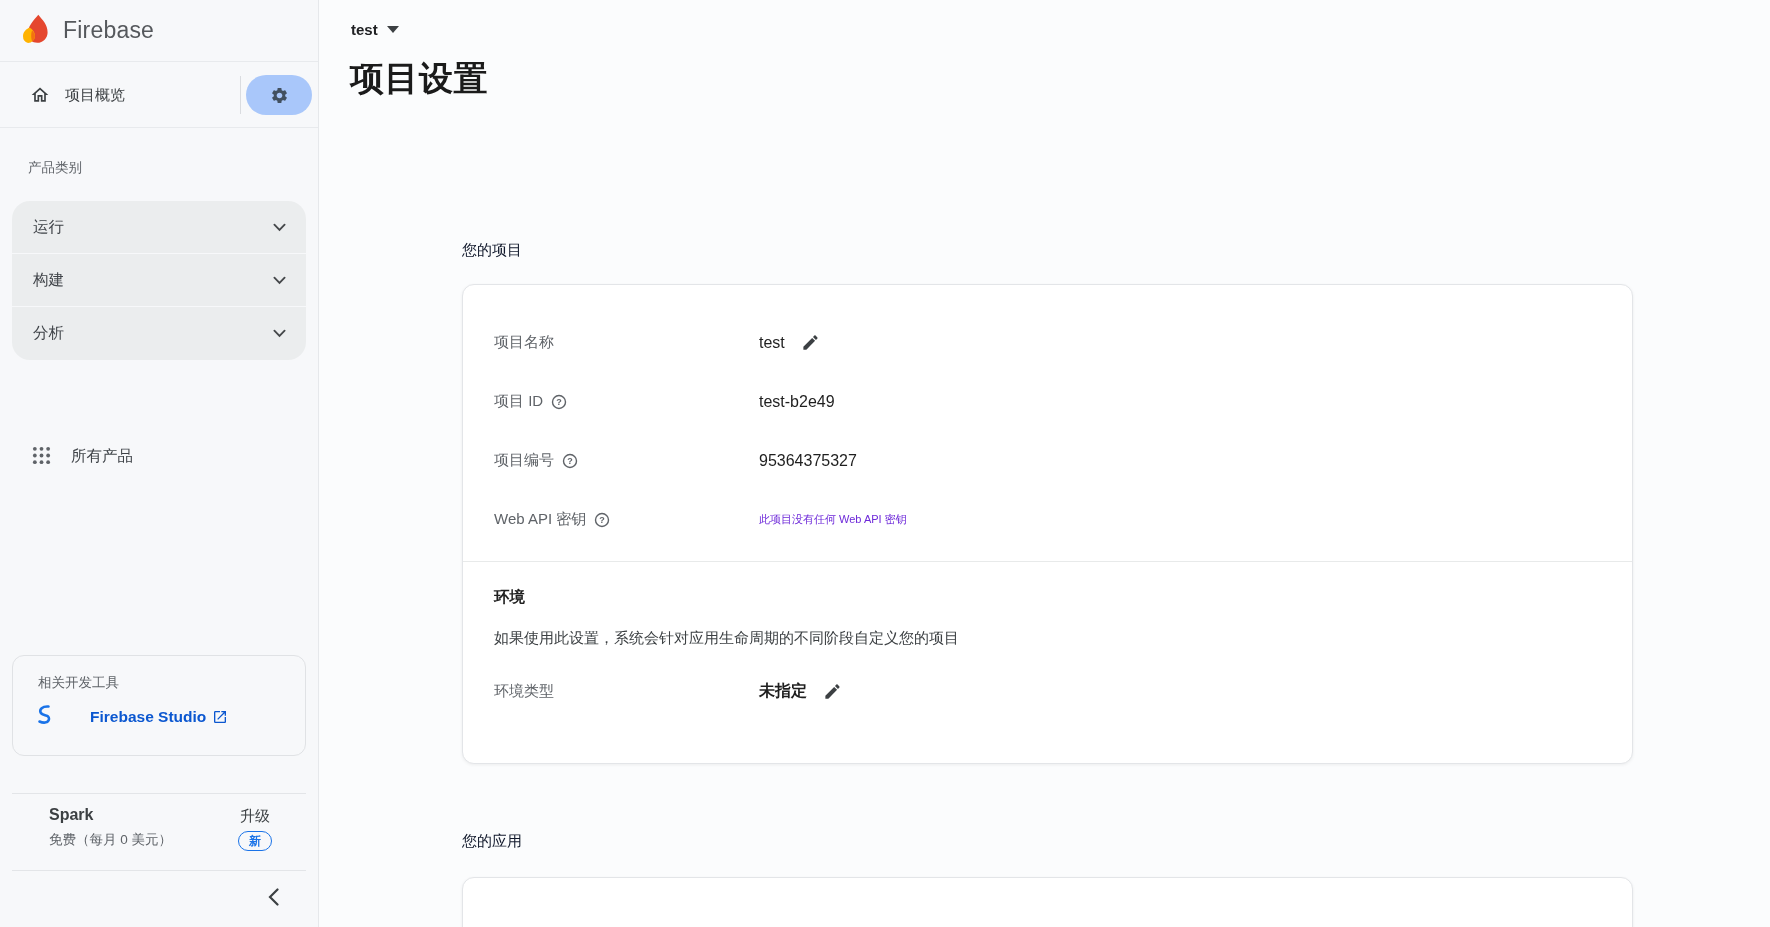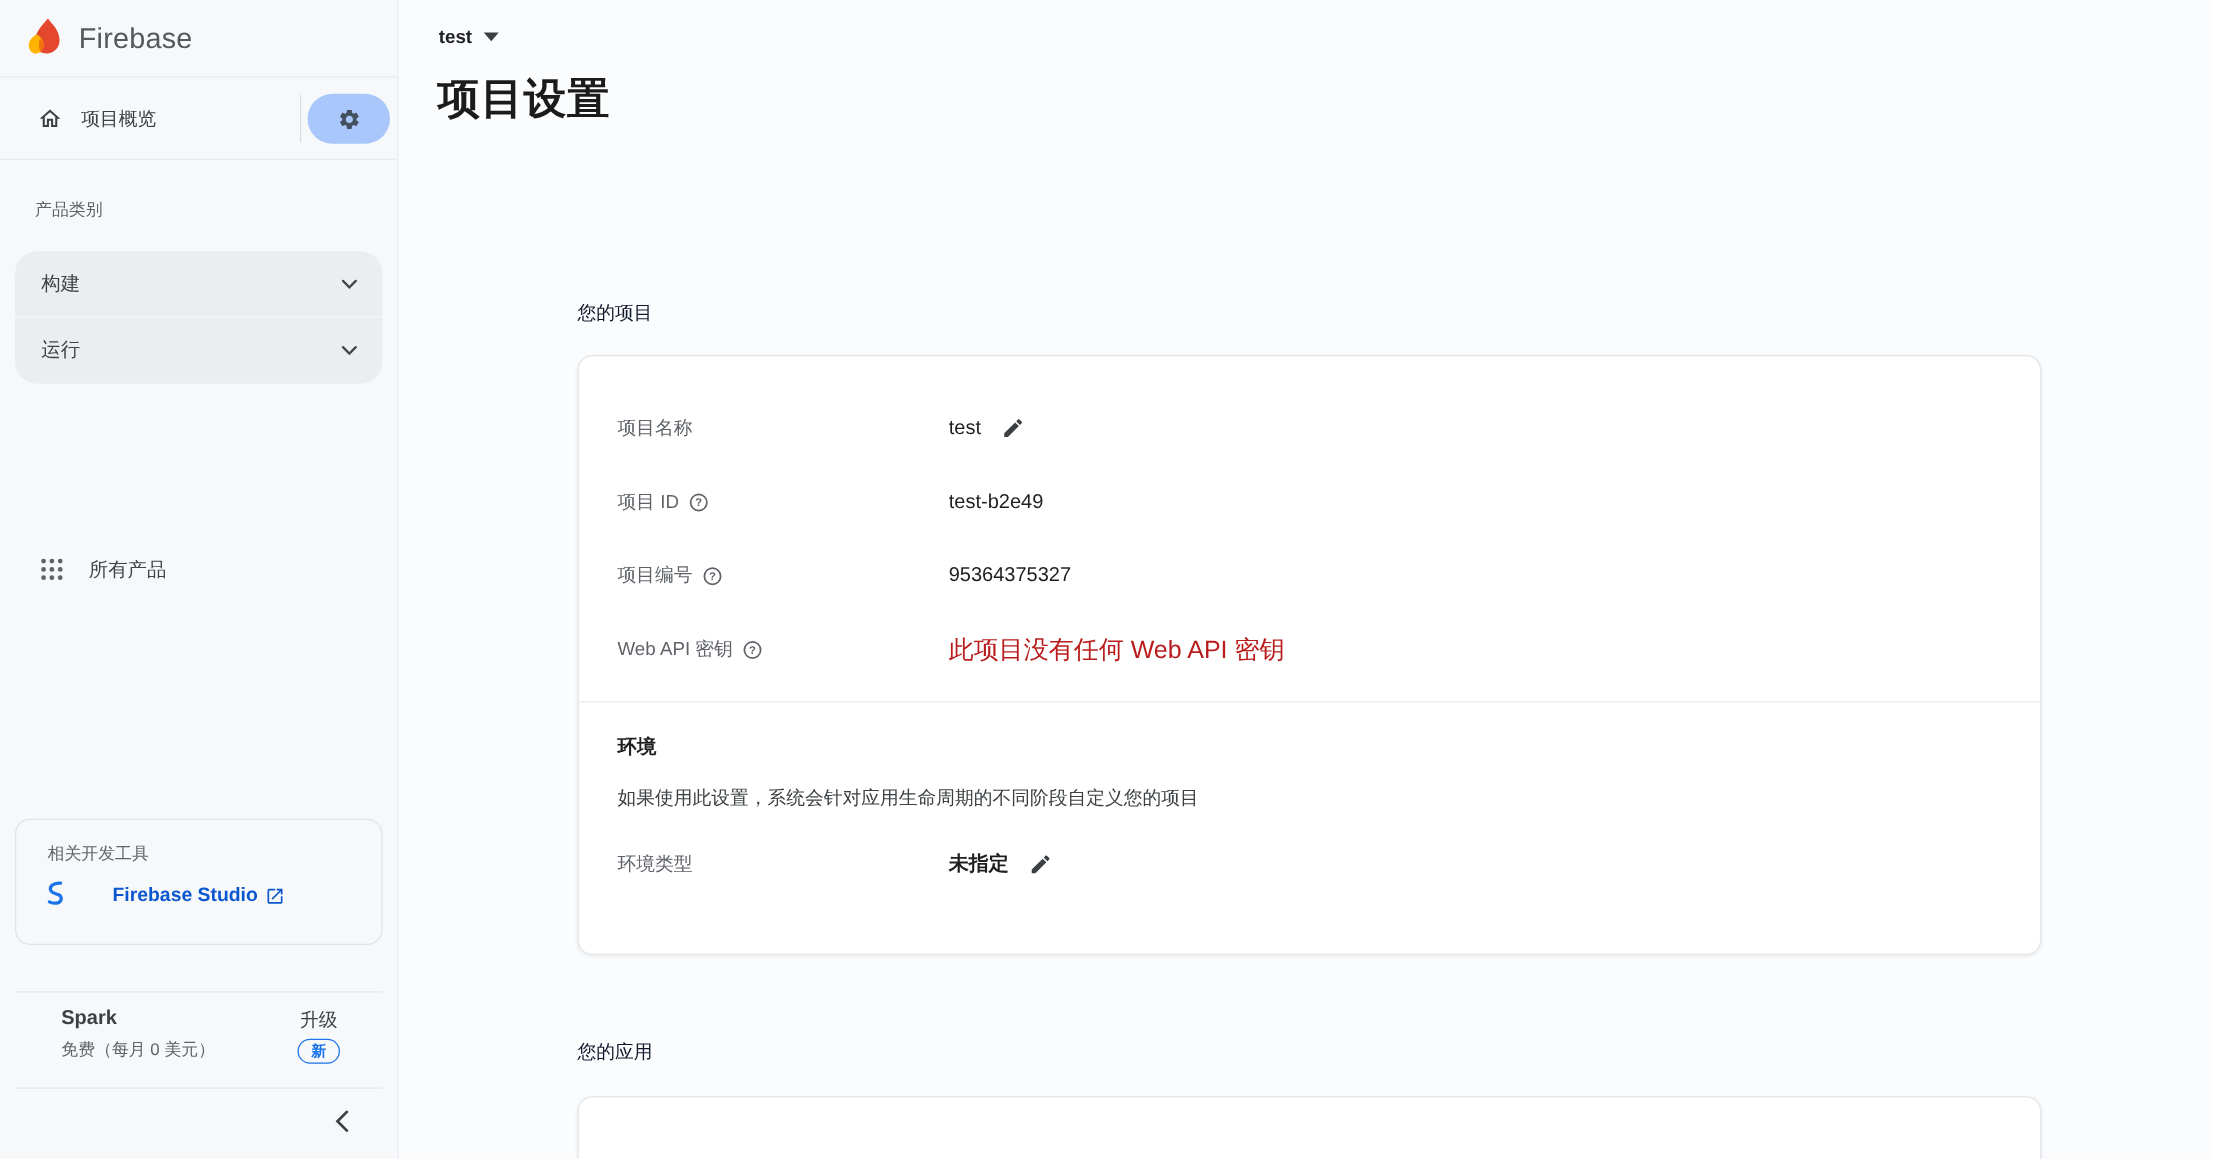--- a/index.html
+++ b/index.html
@@ -81,21 +81,21 @@
   .st-project { top:241px; } .st-apps { top:832px; }
 
   .card { position:absolute; left:143px; width:1171px; background:#fff;
     border:1px solid #e3e5e8; border-radius:12px; box-shadow:0 1px 3px rgba(60,64,67,.08); }
   .card-project { top:284px; height:480px; padding:28px 40px 0 31px; }
   .card-apps { top:877px; height:140px; }
 
   .info-row { height:59px; display:flex; align-items:center; }
   .row-label { width:265px; font-size:15px; color:#5f6368; display:flex; align-items:center; gap:8px; }
   .row-value { font-size:16px; color:#1f1f1f; display:flex; align-items:center; gap:16px; }
-  .row-value.muted { color:#b91c1c; font-size:20px; }
+  .row-value.muted { color:#6d28d9; font-size:11px; }
   .row-value.strong { font-weight:700; }
   .edit-btn { background:none; border:none; cursor:pointer; display:flex; align-items:center; padding:0; }
 
   .card-divider { margin:12px -40px 0 -31px; height:1px; background:#e8eaea; }
   .env-title { margin-top:25px; font-size:15.5px; font-weight:700; color:#1f1f1f; }
   .env-desc { margin-top:21px; font-size:15px; color:#3c4043; }
   .env-row { margin-top:14px; }
 
   svg { display:block; }
 </style>
@@ -134,29 +134,37 @@
               <path fill="#42505f" d="M19.14 12.94c.04-.3.06-.61.06-.94 0-.32-.02-.64-.07-.94l2.03-1.58c.18-.14.23-.41.12-.61l-1.92-3.32c-.12-.22-.37-.29-.59-.22l-2.39.96c-.5-.38-1.03-.7-1.62-.94l-.36-2.54c-.04-.24-.24-.41-.48-.41h-3.84c-.24 0-.43.17-.47.41l-.36 2.54c-.59.24-1.13.57-1.62.94l-2.39-.96c-.22-.08-.47 0-.59.22L2.74 8.87c-.12.21-.08.47.12.61l2.03 1.58c-.05.3-.09.63-.09.94s.02.64.07.94l-2.03 1.58c-.18.14-.23.41-.12.61l1.92 3.32c.12.22.37.29.59.22l2.39-.96c.5.38 1.03.7 1.62.94l.36 2.54c.05.24.24.41.48.41h3.84c.24 0 .44-.17.47-.41l.36-2.54c.59-.24 1.13-.56 1.62-.94l2.39.96c.22.08.47 0 .59-.22l1.92-3.32c.12-.22.07-.47-.12-.61l-2.01-1.58zM12 15.6c-1.98 0-3.6-1.62-3.6-3.6s1.62-3.6 3.6-3.6 3.6 1.62 3.6 3.6-1.62 3.6-3.6 3.6z"></path>
             </svg>
         </span>
       </button>
     </div>
 
     <div class="section-label">产品类别</div>
 
     <div class="category-group">
       <div class="category-row">
-        <span class="category-label">构建</span>
+        <span class="category-label">运行</span>
         <span>
             <svg width="13" height="9" viewBox="0 0 14 9">
               <path d="M1.5 1.5 L7 7 L12.5 1.5" fill="none" stroke="#44474a" stroke-width="2" stroke-linecap="round"></path>
             </svg>
           </span>
       </div>
       <div class="category-row">
-        <span class="category-label">运行</span>
+        <span class="category-label">构建</span>
+        <span>
+            <svg width="13" height="9" viewBox="0 0 14 9">
+              <path d="M1.5 1.5 L7 7 L12.5 1.5" fill="none" stroke="#44474a" stroke-width="2" stroke-linecap="round"></path>
+            </svg>
+          </span>
+      </div>
+      <div class="category-row">
+        <span class="category-label">分析</span>
         <span>
             <svg width="13" height="9" viewBox="0 0 14 9">
               <path d="M1.5 1.5 L7 7 L12.5 1.5" fill="none" stroke="#44474a" stroke-width="2" stroke-linecap="round"></path>
             </svg>
           </span>
       </div>
     </div>
 
     <div class="all-products">
       <span>

